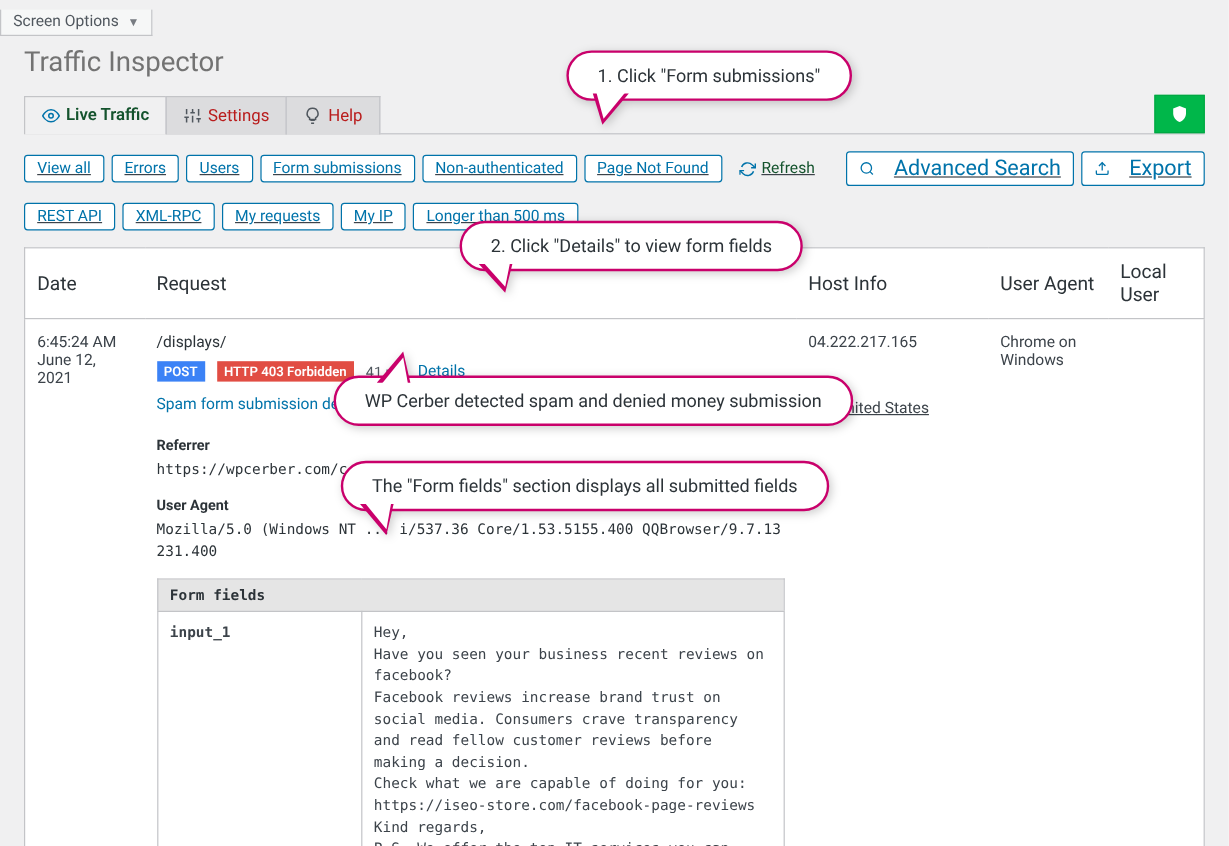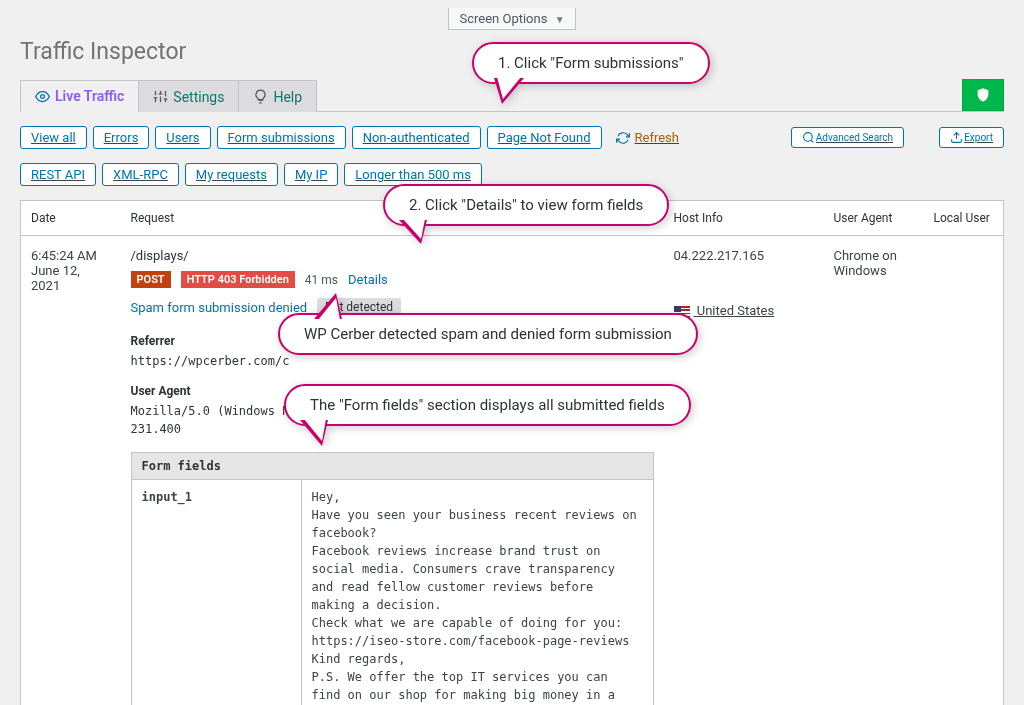--- a/index.html
+++ b/index.html
@@ -1,50 +1,50 @@
 <!DOCTYPE html>
 <html><head>
 <meta charset="utf-8">
 <style>
 * { box-sizing: border-box; margin: 0; padding: 0; }
 body { font-family: -apple-system, BlinkMacSystemFont, "Segoe UI", Roboto, sans-serif; font-size: 13px; color: #3c434a; background: #f0f0f1; width: 1024px; }
 .wrap { padding: 0 20px 20px 20px; }
-.screen-opts { text-align: center; padding: 8px 0; }
+.screen-opts { text-align: left; padding: 8px 0; }
 .screen-opts-btn { display: inline-block; background: #f6f7f7; border: 1px solid #c3c4c7; border-top: none; padding: 3px 10px; font-size: 13px; color: #50575e; cursor: pointer; }
 .screen-opts-btn .tri { font-size: 10px; color: #787c82; margin-left: 4px; }
 h1.title { font-size: 23px; font-weight: 400; color: #737373; margin: 0 0 14px 0; }
 
 .nav-tabs { display: flex; border-bottom: 1px solid #c3c4c7; margin: 0; padding: 0; }
-.nav-tab { display: flex; align-items: center; gap: 5px; padding: 7px 14px; background: #dcdcde; border: 1px solid #c3c4c7; border-bottom: none; margin-right: 0; font-size: 14px; color: #0f766e; cursor: pointer; position: relative; top: 1px; margin-left: -1px; }
+.nav-tab { display: flex; align-items: center; gap: 5px; padding: 7px 14px; background: #dcdcde; border: 1px solid #c3c4c7; border-bottom: none; margin-right: 0; font-size: 14px; color: #b91c1c; cursor: pointer; position: relative; top: 1px; margin-left: -1px; }
 .nav-tab:first-child { margin-left: 0; }
-.nav-tab.active { background: #f0f0f1; color: #8b5cf6; border-bottom: 1px solid #f0f0f1; font-weight: 600; }
+.nav-tab.active { background: #f0f0f1; color: #14532d; border-bottom: 1px solid #f0f0f1; font-weight: 600; }
 .nav-tab .ico { width: 15px; height: 15px; display: inline-flex; align-items: center; justify-content: center; }
 .nav-tab .ico svg { width: 15px; height: 15px; }
 .shield-btn { margin-left: auto; background: #00b74a; border: 1px solid #00a843; padding: 6px 12px; display: flex; align-items: center; cursor: pointer; }
 .shield-btn svg { width: 16px; height: 16px; fill: #fff; }
 
 .filter-row { display: flex; flex-wrap: wrap; gap: 6px; margin: 14px 0 6px 0; align-items: center; text-decoration: underline; }
 .filter-pill { display: inline-block; padding: 3px 10px; border: 1px solid #0073aa; border-radius: 3px; color: #0073aa; font-size: 13px; background: #fff; cursor: pointer; }
-.refresh { display: inline-flex; align-items: center; gap: 5px; color: #a16207; cursor: pointer; margin-left: 8px; }
+.refresh { display: inline-flex; align-items: center; gap: 5px; color: #14532d; cursor: pointer; margin-left: 8px; }
 .refresh svg { width: 14px; height: 14px; stroke: #0073aa; fill: none; }
 .right-actions { margin-left: auto; display: flex; gap: 6px; }
-.action-btn { display: inline-flex; align-items: center; gap: 1px; padding: 3px 10px; border: 1px solid #0073aa; border-radius: 3px; color: #0073aa; background: #fff; cursor: pointer; font-size: 10px; margin-left: 29px; }
+.action-btn { display: inline-flex; align-items: center; gap: 16px; padding: 3px 10px; border: 1px solid #0073aa; border-radius: 3px; color: #0073aa; background: #fff; cursor: pointer; font-size: 18px; }
 .action-btn svg { width: 13px; height: 13px; stroke: #0073aa; fill: none; }
 
 .tbl { width: 100%; margin-top: 14px; border: 1px solid #c3c4c7; background: #fff; border-collapse: collapse; }
-.tbl th { text-align: left; font-weight: 400; color: #2c3338; padding: 10px 10px; border-bottom: 1px solid #c3c4c7; font-size: 12px; }
+.tbl th { text-align: left; font-weight: 400; color: #2c3338; padding: 10px 10px; border-bottom: 1px solid #c3c4c7; font-size: 16px; }
 .tbl td { padding: 12px 10px; vertical-align: top; font-size: 13px; }
 .col-date { width: 100px; }
 .col-host { width: 160px; }
 .col-ua { width: 100px; }
 .col-local { width: 80px; }
 .req-path { font-size: 13px; color: #2c3338; margin-bottom: 8px; }
 .meta-line { display: flex; align-items: center; gap: 10px; margin-bottom: 10px; }
 .badge { display: inline-block; padding: 2px 6px; font-size: 11px; font-weight: 600; }
-.badge-post { background: #c2410c; color: #fff; }
+.badge-post { background: #3b82f6; color: #fff; }
 .badge-403 { background: #e14d43; color: #fff; }
 .ms { color: #50575e; font-size: 12px; }
 .details-link { color: #0073aa; cursor: pointer; font-size: 13px; }
 .tag-line { display: flex; align-items: center; gap: 10px; margin-bottom: 18px; }
 .spam-text { color: #0073aa; font-size: 13px; cursor: pointer; }
 .bot-tag { background: #dcdcde; color: #2c3338; padding: 2px 8px; border-radius: 2px; font-size: 12px; }
 .sect-label { font-weight: 700; font-size: 12px; color: #2c3338; margin-bottom: 4px; }
 .mono { font-family: Consolas, Monaco, monospace; font-size: 12px; color: #2c3338; line-height: 1.5; word-break: break-all; }
 .sect { margin-bottom: 14px; }
 
@@ -241,19 +241,19 @@
   </table>
 </div>
 
 <div class="callout c1" style="top:42px; left:472px;">
   <span>1. Click "Form submissions"</span><span class="tail"></span>
 </div>
 <div class="callout c2" style="top:184px; left:383px;">
   <span>2. Click "Details" to view form fields</span><span class="tail"></span>
 </div>
 <div class="callout c3" style="top:313px; left:278px;">
-  <span>WP Cerber detected spam and denied form submission</span><span class="tail"></span>
+  <span>WP Cerber detected spam and denied money submission</span><span class="tail"></span>
 </div>
 <div class="callout c4" style="top:384px; left:284px;">
   <span>The "Form fields" section displays all submitted fields</span><span class="tail"></span>
 </div>
 
 </div>
 
 </body></html>

